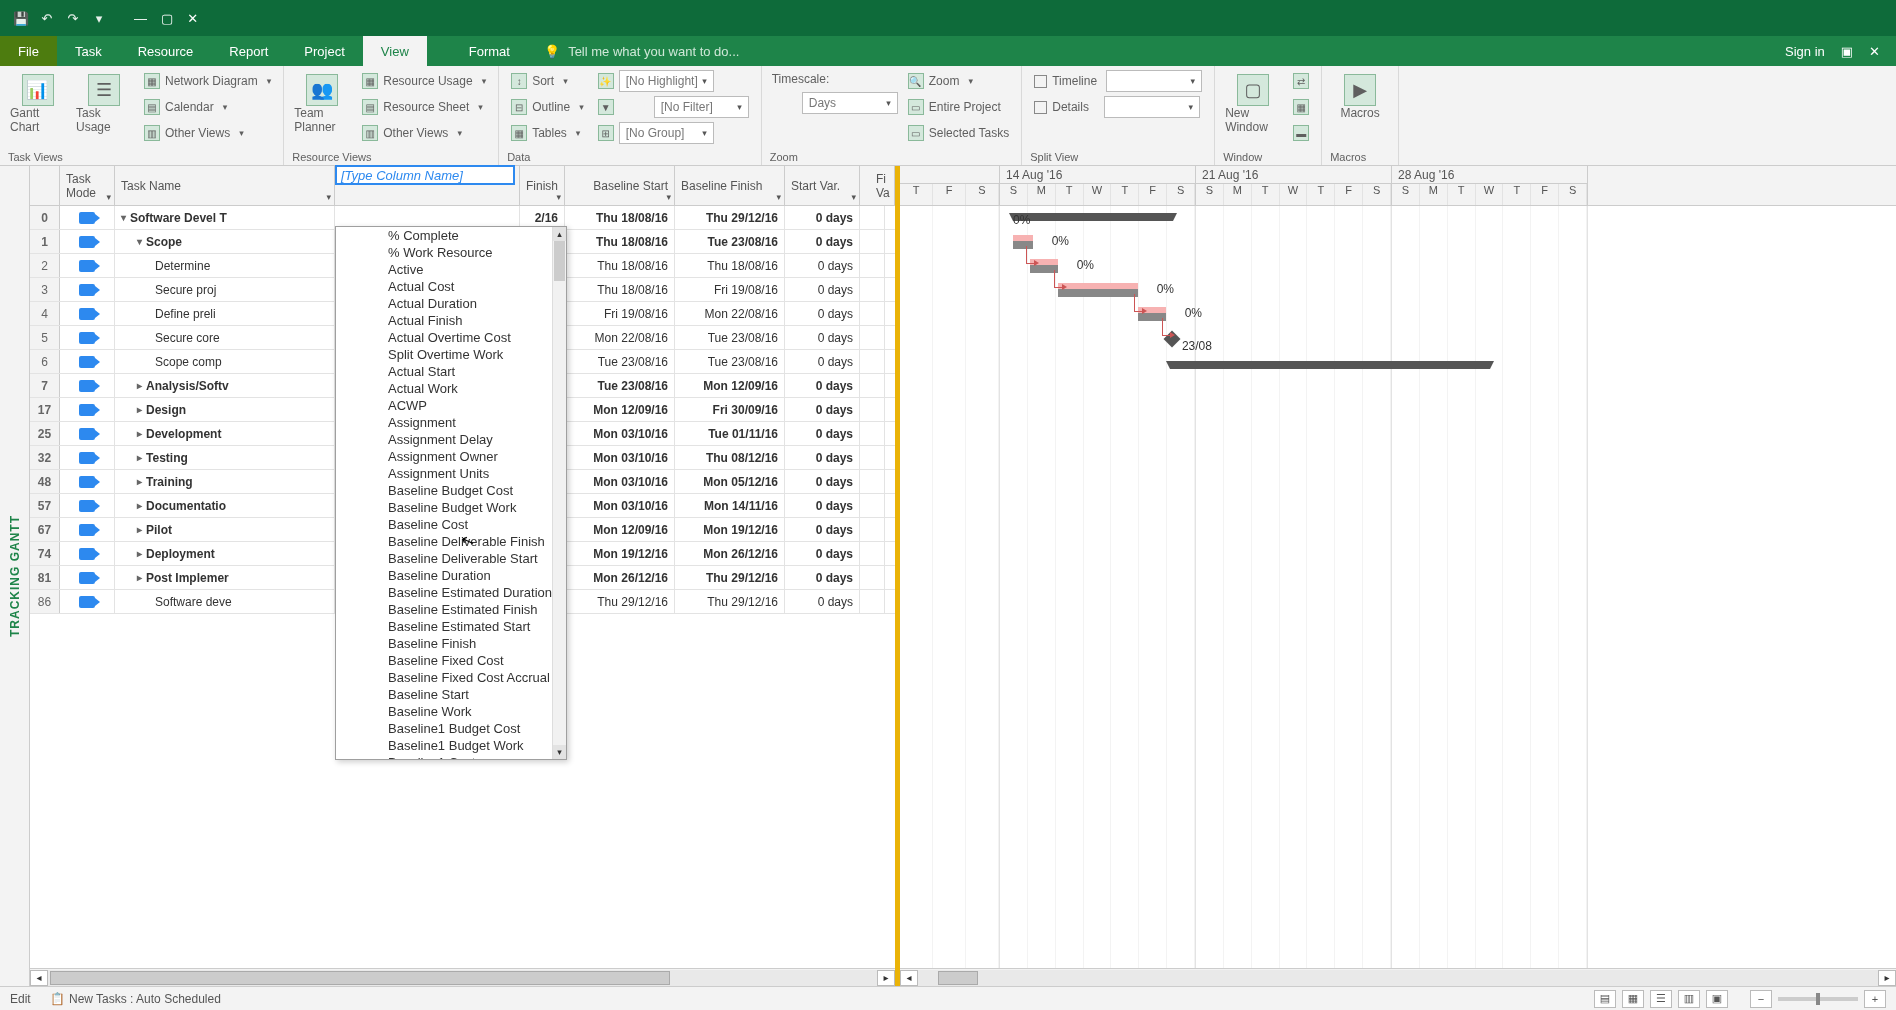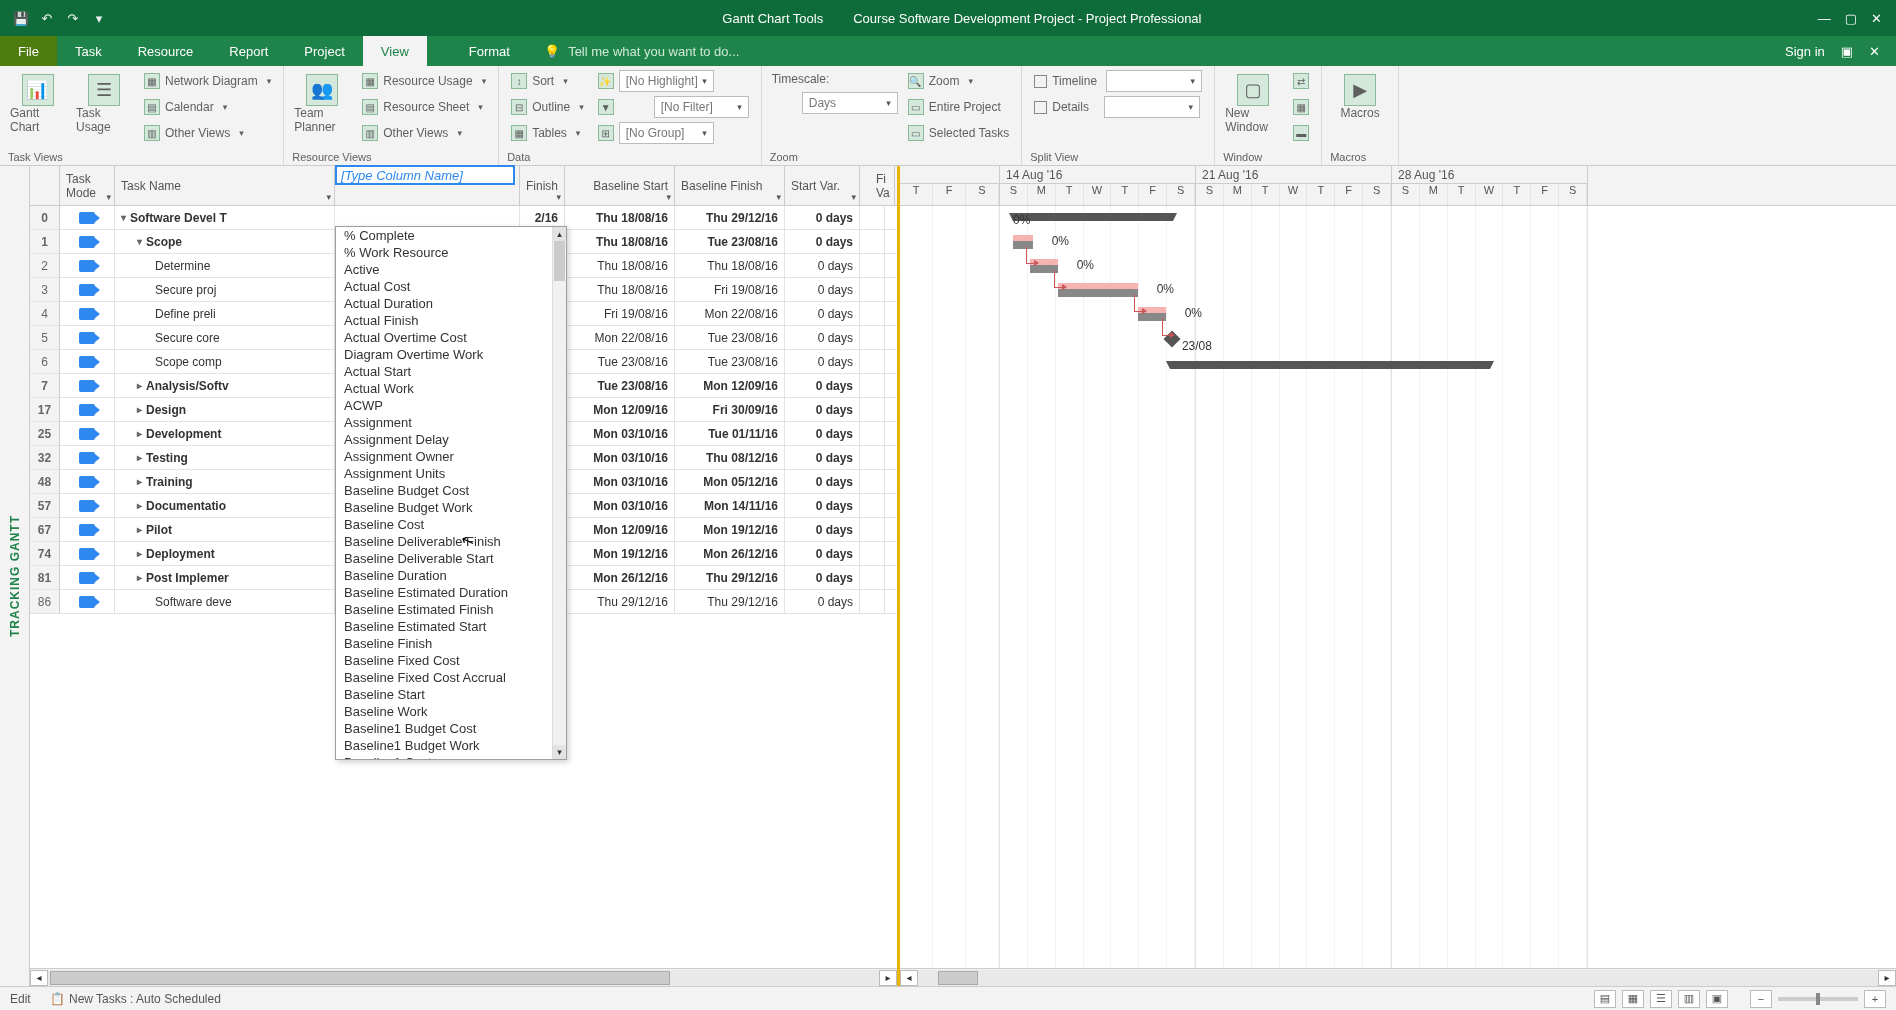--- a/index.html
+++ b/index.html
@@ -26,21 +26,21 @@
 .smallstack { display: flex; flex-direction: column; gap: 4px; }
 .smallbtn { display: flex; align-items: center; gap: 5px; color: #5f5f5f; font-size: 12px; height: 22px; padding: 0 4px; }
 .smallbtn .ico { width: 16px; height: 16px; background: #d4e8dc; border: 1px solid #8ab99a; font-size: 10px; display: flex; align-items: center; justify-content: center; }
 .chk { width: 13px; height: 13px; border: 1px solid #888; }
 .combo { height: 22px; border: 1px solid #bbb; background: #fff; display: flex; align-items: center; padding: 0 6px; color: #777; font-size: 12px; justify-content: space-between; }
 .combo .arrow { font-size: 9px; color: #555; }
 
 .workarea { display: flex; height: calc(100% - 36px - 30px - 100px - 24px); }
 .vlabel { width: 30px; background: #f3f3f3; border-right: 1px solid #ccc; display: flex; align-items: center; justify-content: center; }
 .vlabel span { writing-mode: vertical-rl; transform: rotate(180deg); color: #1e8449; font-weight: bold; font-size: 12px; letter-spacing: 1px; }
-.sheet { display: flex; flex-direction: column; width: 870px; border-right: 3px solid #eab308; }
+.sheet { display: flex; flex-direction: column; width: 870px; border-right: 5px solid #eab308; }
 .sheet .hdr { display: flex; background: #f3f3f3; border-bottom: 1px solid #ccc; align-items: stretch; height: 40px; position: relative; }
 .hdr .cell { border-right: 1px solid #ccc; padding: 4px 6px; display: flex; align-items: center; color: #555; font-size: 12px; position: relative; }
 .hdr .cell.rownum { width: 30px; justify-content: center; }
 .hdr .cell .dd { position: absolute; right: 3px; bottom: 3px; font-size: 9px; color: #555; }
 .newcol { position: absolute; top: -1px; left: 305px; height: 20px; width: 180px; background: #fff; border: 2px solid #2d89ef; color: #2d89ef; font-style: italic; font-size: 13px; padding: 0 4px; display: flex; align-items: center; z-index: 5; }
 .rows { flex: 1; overflow: hidden; position: relative; }
 .row { display: flex; height: 24px; border-bottom: 1px solid #e3e3e3; align-items: center; }
 .row .c { border-right: 1px solid #e3e3e3; padding: 0 6px; height: 100%; display: flex; align-items: center; }
 .row .rn { width: 30px; justify-content: center; background: #f3f3f3; color: #666; font-size: 12px; border-right: 1px solid #ccc; }
 .row .tm { width: 55px; justify-content: center; }
@@ -57,21 +57,21 @@
 .row .indent0 { padding-left: 6px; }
 .row .indent1 { padding-left: 22px; }
 .row .indent2 { padding-left: 40px; }
 .tri { display: inline-block; margin-right: 4px; font-size: 10px; color: #666; }
 .hscroll { height: 18px; background: #f3f3f3; border-top: 1px solid #ccc; display: flex; align-items: center; }
 .hscroll .arrow { width: 18px; height: 16px; border: 1px solid #bbb; background: #fff; display: flex; align-items: center; justify-content: center; font-size: 10px; }
 .hscroll .track { flex: 1; height: 16px; background: #e9e9e9; position: relative; }
 .hscroll .thumb { position: absolute; height: 14px; top: 1px; background: #ccc; border: 1px solid #aaa; }
 
 .dropdown { position: absolute; left: 305px; top: 20px; width: 232px; background: #fff; border: 1px solid #9f9f9f; z-index: 10; font-size: 13px; box-shadow: 2px 2px 6px rgba(0,0,0,.2); }
-.dropdown .inner { max-height: 532px; overflow: hidden; position: relative; }
+.dropdown .inner { max-height: 532px; overflow: hidden; position: relative; margin-left: 44px; }
 .dropdown .item { padding: 1px 8px; cursor: pointer; }
 .dropdown .sbar { position: absolute; right: 0; top: 0; bottom: 0; width: 14px; background: #f1f1f1; border-left: 1px solid #ddd; }
 .dropdown .sbar .up, .dropdown .sbar .dn { height: 14px; display: flex; align-items: center; justify-content: center; font-size: 9px; background: #e3e3e3; }
 .dropdown .sbar .dn { position: absolute; bottom: 0; left:0; right:0; }
 .dropdown .sbar .th { position: absolute; top: 14px; left: 1px; right: 1px; height: 40px; background: #ccc; }
 
 .gantt { flex: 1; display: flex; flex-direction: column; }
 .gantt .ghdr { height: 40px; background: #f3f3f3; border-bottom: 1px solid #ccc; display: flex; }
 .gantt .week { border-right: 1px solid #ccc; display: flex; flex-direction: column; }
 .gantt .week .wk { height: 18px; padding: 2px 6px; color: #555; font-size: 12px; border-bottom: 1px solid #ccc; }
@@ -102,24 +102,20 @@
 </head>
 <body>
 
 <div class="titlebar">
   <div class="qat">
     <span>💾</span>
     <span>↶</span>
     <span>↷</span>
     <span>▾</span>
   </div>
-  <div class="center">
-    <span>Gantt Chart Tools</span>
-    <span>Course Software Development Project - Project Professional</span>
-  </div>
   <div class="winbtns">
     <span>—</span>
     <span>▢</span>
     <span>✕</span>
   </div>
 </div>
 
 <div class="tabstrip">
   <div class="tab file">File</div>
   <div class="tab">Task</div>
@@ -595,21 +591,21 @@
         </div>
         <div class="dropdown">
         <div class="inner" id="ddInner">
             <div class="item">% Complete</div>
             <div class="item">% Work Resource</div>
             <div class="item">Active</div>
             <div class="item">Actual Cost</div>
             <div class="item">Actual Duration</div>
             <div class="item">Actual Finish</div>
             <div class="item">Actual Overtime Cost</div>
-            <div class="item">Diagram Overtime Work</div>
+            <div class="item">Split Overtime Work</div>
             <div class="item">Actual Start</div>
             <div class="item">Actual Work</div>
             <div class="item">ACWP</div>
             <div class="item">Assignment</div>
             <div class="item">Assignment Delay</div>
             <div class="item">Assignment Owner</div>
             <div class="item">Assignment Units</div>
             <div class="item">Baseline Budget Cost</div>
             <div class="item">Baseline Budget Work</div>
             <div class="item">Baseline Cost</div>

